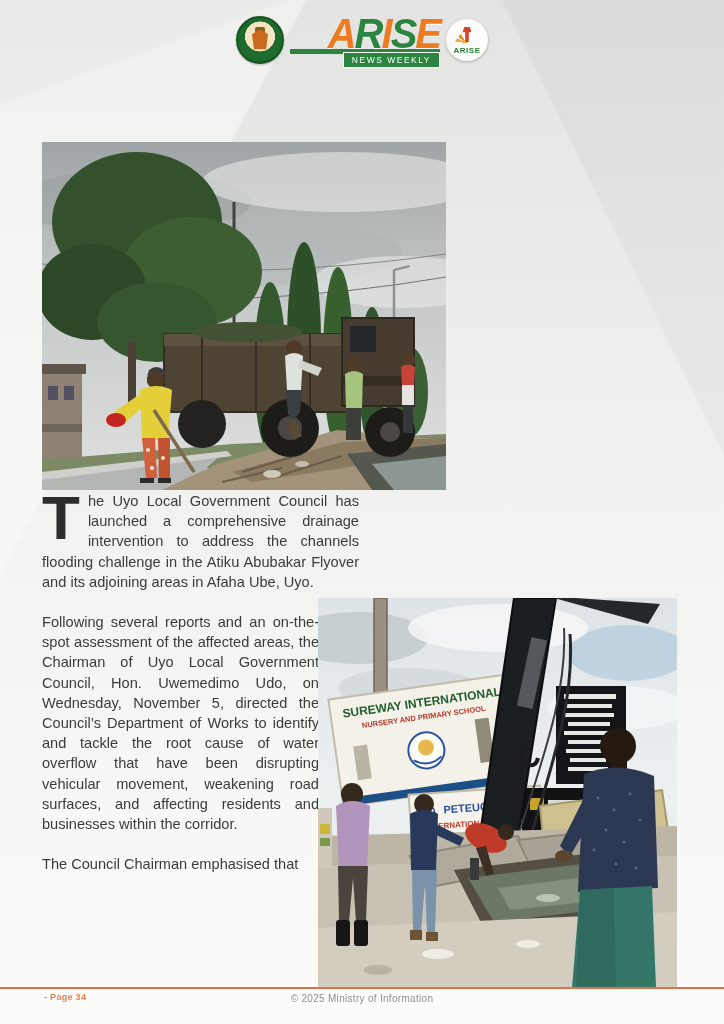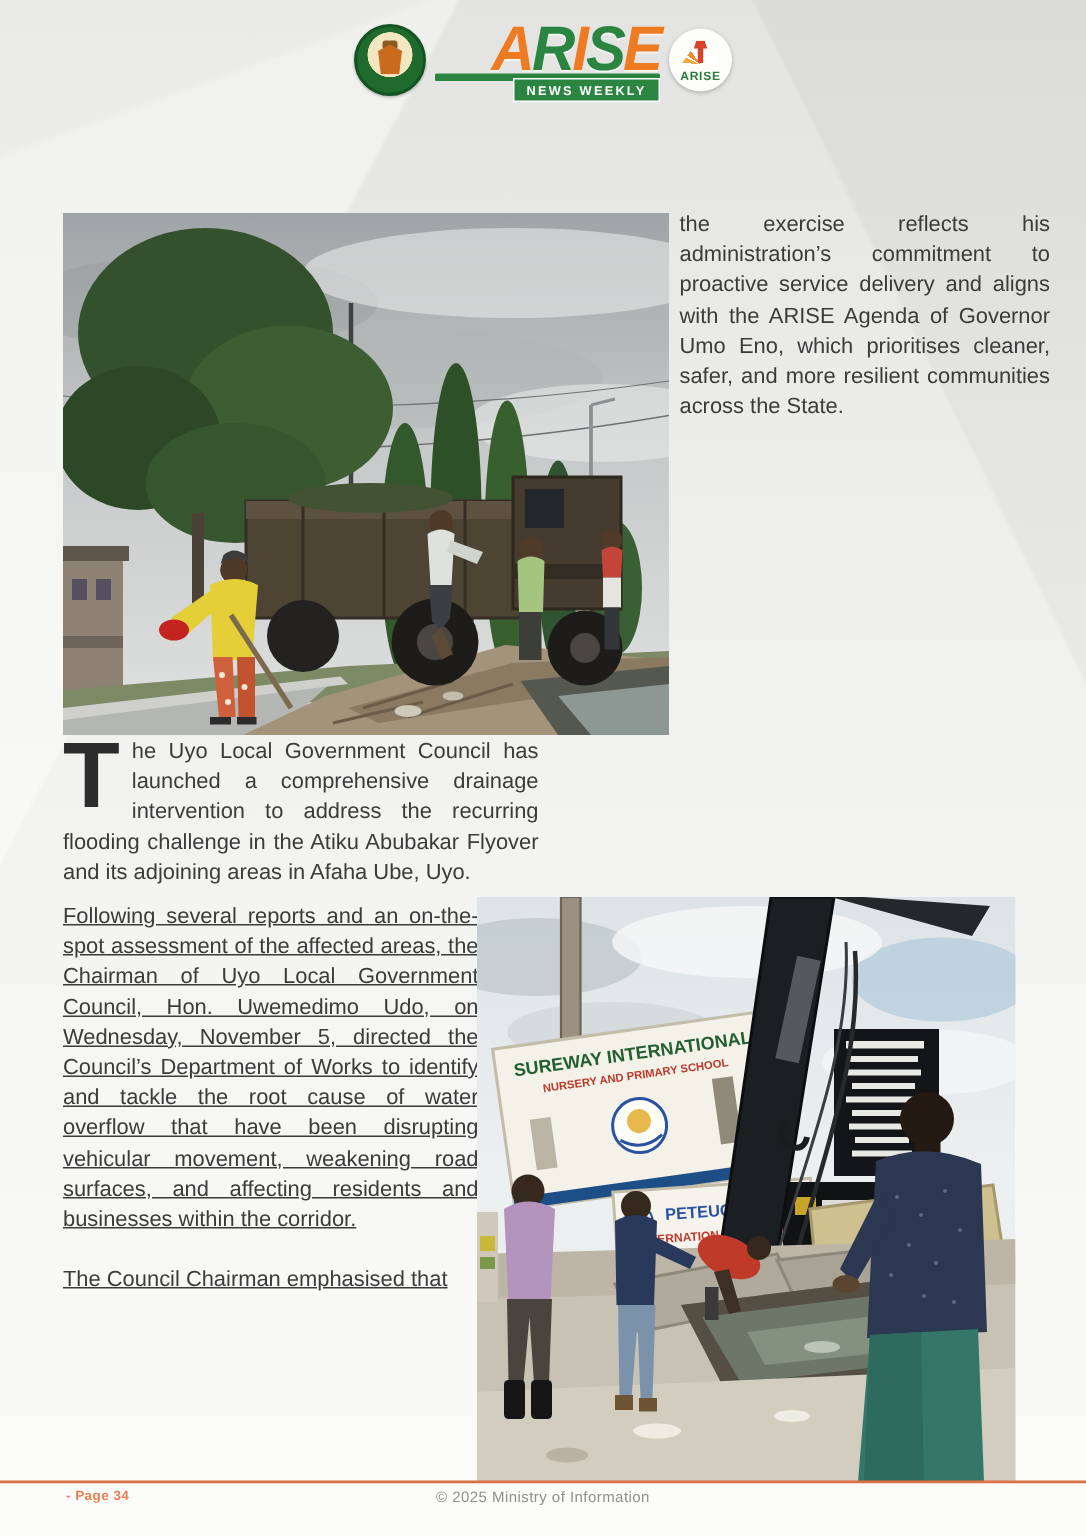--- a/index.html
+++ b/index.html
@@ -14,21 +14,21 @@
   }
   
   .brandbar{position:absolute;top:12px;left:0;width:100%;height:56px;display:flex;align-items:center;justify-content:center;gap:6px;}
   .seal{width:44px;height:44px;border-radius:50%;background:radial-gradient(circle at 50% 42%,#f3e7c2 0 44%,#1e6b2d 45% 100%);border:2px solid #145322;position:relative;box-shadow:0 1px 2px rgba(0,0,0,.25);}
   .seal .crest{position:absolute;left:50%;top:50%;transform:translate(-50%,-52%);width:16px;height:20px;background:#c96a1e;clip-path:polygon(50% 0,100% 22%,88% 100%,12% 100%,0 22%);}
   .seal .crest2{position:absolute;left:50%;top:20%;transform:translateX(-50%);width:10px;height:6px;background:#8a5a1e;border-radius:2px;}
   .wordmark{position:relative;display:flex;flex-direction:column;align-items:flex-end;}
   .wletters{display:flex;font-weight:800;font-size:40px;line-height:40px;letter-spacing:-2px;transform:scaleY(1.05);filter:drop-shadow(0 1px 0 rgba(255,255,255,.8));}
   .wletters span{font-style:italic;}
   .greenbar{width:150px;height:5px;background:#2b8540;margin-top:-4px;border-radius:1px;}
-  .newsweekly{position:relative;margin-top:-2px;background:#2b8540;color:#fff;font-size:8.5px;font-weight:700;letter-spacing:1.5px;padding:2px 8px;border:1px solid #fff;}
+  .newsweekly{position:relative;margin-top:-2px;background:#2b8540;color:#fff;font-size:8.5px;font-weight:400;letter-spacing:1.5px;padding:2px 8px;border:1px solid #fff;}
   .badge{width:42px;height:42px;border-radius:50%;background:#fdfdfb;box-shadow:0 1px 3px rgba(0,0,0,.25);position:relative;display:flex;align-items:flex-end;justify-content:center;overflow:hidden;}
   .badge .rays{position:absolute;top:6px;left:50%;transform:translateX(-50%);width:26px;height:18px;background:
       conic-gradient(from 220deg at 50% 100%, #f2a93b 0 20deg,#fff 20deg 28deg,#ef8c2a 28deg 48deg,#fff 48deg 56deg,#f2a93b 56deg 76deg,#fff 76deg 84deg,#ef8c2a 84deg 104deg,#fff 0);
       clip-path:polygon(0 100%,50% 0,100% 100%);}
   .badge .figure{position:absolute;top:8px;left:50%;transform:translateX(-50%);width:9px;height:15px;background:#d8432b;clip-path:polygon(20% 0,80% 0,100% 35%,70% 35%,70% 100%,30% 100%,30% 35%,0 35%);}
   .badge .btext{position:relative;font-size:8px;font-weight:800;color:#2b7a38;letter-spacing:.5px;margin-bottom:6px;}
   
   .headline{position:absolute;left:0;top:66px;width:100%;text-align:center;color:#191919;font-weight:800;}
   .headline .hl{transform:scale(.92,1.14);transform-origin:center;font-size:33px;line-height:34px;letter-spacing:-1px;white-space:nowrap;}
   .headline .hl2{word-spacing:.34em;}
@@ -38,21 +38,21 @@
   .photo1 svg,.photo2 svg{display:block;width:100%;height:100%;}
   
   .bodytext{color:#3b3b3b;font-size:14.6px;line-height:20.2px;text-align:justify;}
   .rightcol{position:absolute;left:453px;top:140px;width:247px;}
   .rightcol p{margin:0 0 20px 0;}
   .wrapcol{position:absolute;left:363px;top:472px;width:337px;}
   .wrapcol .spacer{float:left;width:88px;height:42px;}
   .leadcol{position:absolute;left:42px;top:491px;width:317px;}
   .dropcap{float:left;font-size:62px;line-height:50px;font-weight:700;color:#2c2c2c;margin:2px 8px 0 0;}
   .leftcol{position:absolute;left:42px;top:601px;width:277px;}
-  .leftcol p{margin:0 0 20px 0;text-decoration:underline;}
+  .leftcol p{margin:11px 0 20px 0;}
   
   .footline{position:absolute;left:0;top:987px;width:100%;height:2px;background:#dd7049;}
   .footband{position:absolute;left:0;top:989px;width:100%;height:35px;background:#fcfcfb;}
   .pagelabel{position:absolute;left:44px;top:992px;font-size:9px;color:#e8814f;font-weight:700;letter-spacing:.3px;}
   .copyright{position:absolute;left:0;top:993px;width:100%;text-align:center;font-size:10px;color:#8f8f8f;letter-spacing:.3px;}
   .svgtxt{font-family:"Liberation Sans",sans-serif;}
 </style>
 </head>
 <body>
 
@@ -177,27 +177,26 @@
       <path d="M359,225 q7,-5 14,0 l-1,18 -12,0 z" fill="#c4443a"></path>
       <rect x="360" y="243" width="12" height="20" fill="#e6e4de"></rect>
       <rect x="361" y="263" width="10" height="28" fill="#33373a"></rect>
 
       <ellipse cx="230" cy="332" rx="9" ry="4" fill="#cfc9ba"></ellipse>
       <ellipse cx="260" cy="322" rx="7" ry="3" fill="#c4bdac"></ellipse>
     </svg>
   </div>
 
   <div class="rightcol bodytext">
-    <p>the exercise reflects his administration’s commitment to proactive service delivery and aligns with the ARISE Agenda of Governor Umo Eno, which prioritises cleaner, safer, and more resilient communities across the State.</p>
   </div>
 
 
   <div class="leadcol bodytext">
     <span class="dropcap">T</span>
-    <span>he Uyo Local Government Council has launched a comprehensive drainage intervention to address the recurring flooding challenge in the Atiku Abubakar Flyover and its adjoining areas in Afaha Ube, Uyo.</span>
+    <span>he Uyo Local Government Council has launched a comprehensive drainage intervention to address the channels flooding challenge in the Atiku Abubakar Flyover and its adjoining areas in Afaha Ube, Uyo.</span>
   </div>
 
   <div class="leftcol bodytext">
     <p>Following several reports and an on-the-spot assessment of the affected areas, the Chairman of Uyo Local Government Council, Hon. Uwemedimo Udo, on Wednesday, November 5, directed the Council’s Department of Works to identify and tackle the root cause of water overflow that have been disrupting vehicular movement, weakening road surfaces, and affecting residents and businesses within the corridor.</p>
     <p>The Council Chairman emphasised that</p>
   </div>
 
   <div class="photo2">
     <svg viewBox="0 0 359 390" preserveAspectRatio="none">
       <defs>

